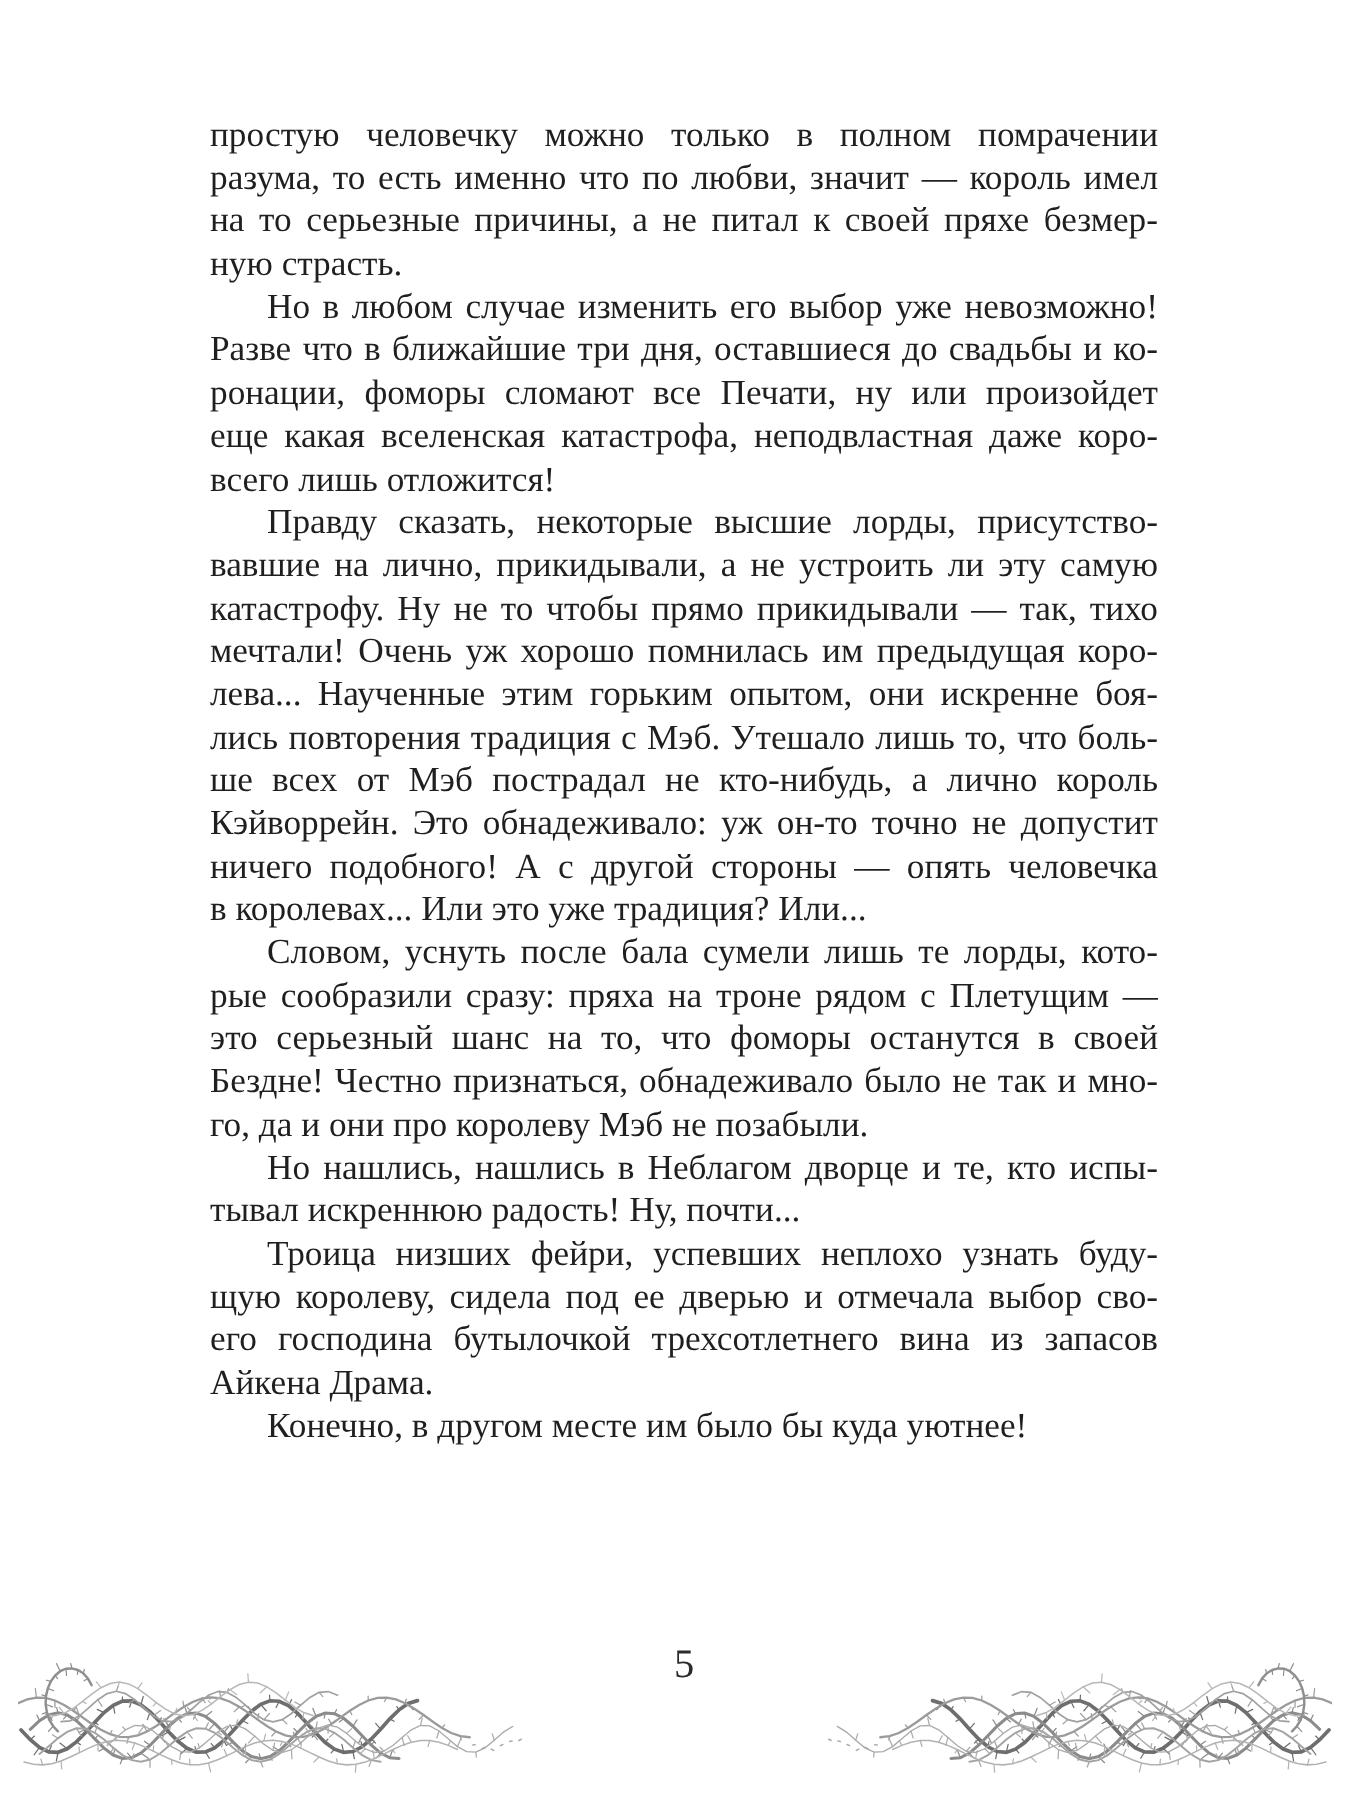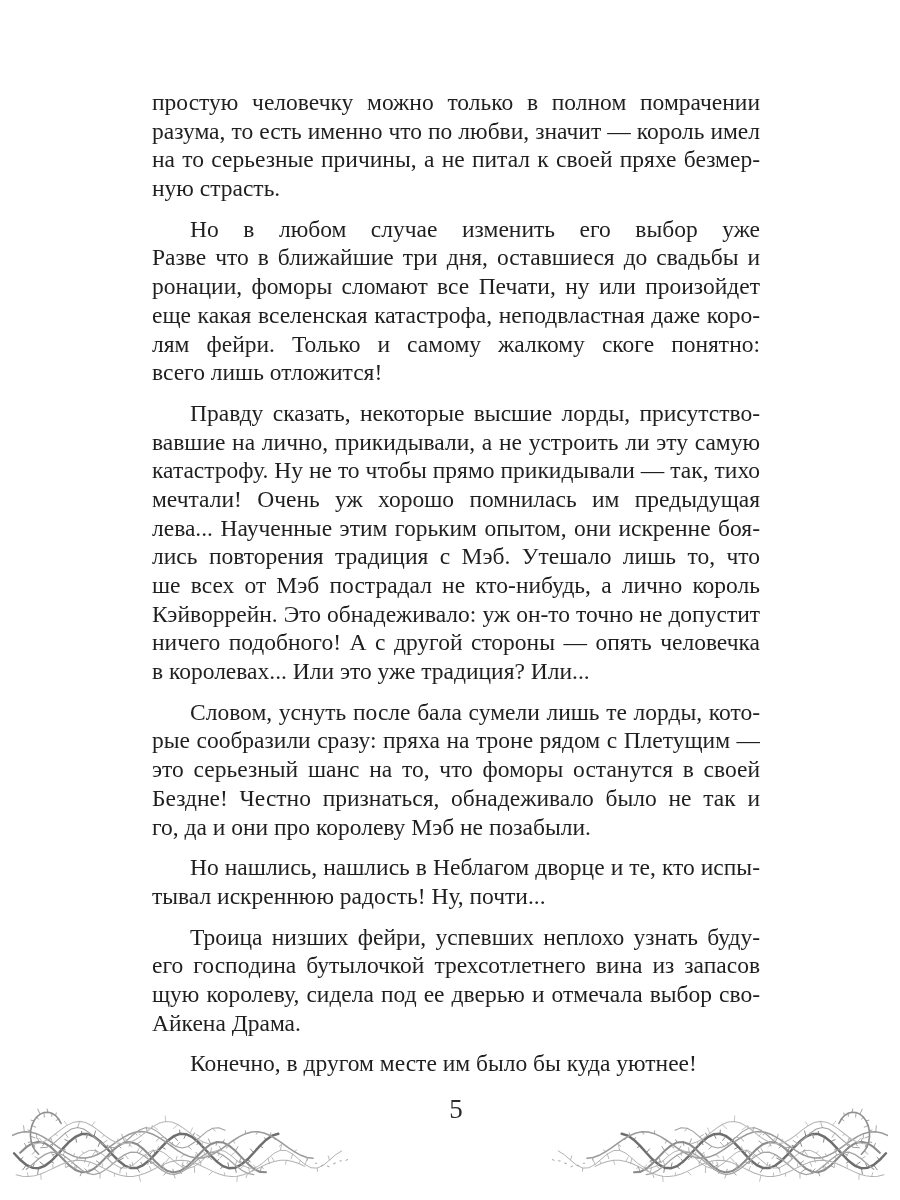--- a/index.html
+++ b/index.html
@@ -8,21 +8,21 @@
     background:#ffffff;
     position:relative;
     overflow:hidden;
     font-family:"Liberation Serif","DejaVu Serif",serif;
   }
   .page{position:absolute;inset:0;background:#ffffff;}
   .text-block{
     position:absolute;left:140px;top:76px;width:632px;
     color:#1f1f1f;font-size:23.5px;line-height:28.7px;
   }
-  .para{margin:12px;}
+  .para{margin:0;}
   .line{
     text-align:justify;
     text-align-last:justify;
     height:28.7px;
     overflow:hidden;
     white-space:normal;
   }
   .line.last{text-align-last:left;}
   .line.indent{text-indent:38px;}
   .page-number{
@@ -44,21 +44,20 @@
         <div class="line">простую человечку можно только в полном помрачении</div>
         <div class="line">разума, то есть именно что по любви, значит — король имел</div>
         <div class="line">на то серьезные причины, а не питал к своей пряхе безмер-</div>
         <div class="line last">ную страсть.</div>
       </div>
       <div class="para">
         <div class="line indent">Но в любом случае изменить его выбор уже невозможно!</div>
         <div class="line">Разве что в ближайшие три дня, оставшиеся до свадьбы и ко-</div>
         <div class="line">ронации, фоморы сломают все Печати, ну или произойдет</div>
         <div class="line">еще какая вселенская катастрофа, неподвластная даже коро-</div>
-        <div class="line">лям фейри. Только и самому жалкому скоге понятно: свадьба</div>
         <div class="line last">всего лишь отложится!</div>
       </div>
       <div class="para">
         <div class="line indent">Правду сказать, некоторые высшие лорды, присутство-</div>
         <div class="line">вавшие на лично, прикидывали, а не устроить ли эту самую</div>
         <div class="line">катастрофу. Ну не то чтобы прямо прикидывали — так, тихо</div>
         <div class="line">мечтали! Очень уж хорошо помнилась им предыдущая коро-</div>
         <div class="line">лева... Наученные этим горьким опытом, они искренне боя-</div>
         <div class="line">лись повторения традиция с Мэб. Утешало лишь то, что боль-</div>
         <div class="line">ше всех от Мэб пострадал не кто-нибудь, а лично король</div>
@@ -72,22 +71,22 @@
         <div class="line">это серьезный шанс на то, что фоморы останутся в своей</div>
         <div class="line">Бездне! Честно признаться, обнадеживало было не так и мно-</div>
         <div class="line last">го, да и они про королеву Мэб не позабыли.</div>
       </div>
       <div class="para">
         <div class="line indent">Но нашлись, нашлись в Неблагом дворце и те, кто испы-</div>
         <div class="line last">тывал искреннюю радость! Ну, почти...</div>
       </div>
       <div class="para">
         <div class="line indent">Троица низших фейри, успевших неплохо узнать буду-</div>
+        <div class="line">щую королеву, сидела под ее дверью и отмечала выбор сво-</div>
         <div class="line">его господина бутылочкой трехсотлетнего вина из запасов</div>
-        <div class="line">щую королеву, сидела под ее дверью и отмечала выбор сво-</div>
         <div class="line last">Айкена Драма.</div>
       </div>
       <div class="para">
         <div class="line indent last">Конечно, в другом месте им было бы куда уютнее!</div>
       </div>
     </div>
 
   <div class="page-number">5</div>
 
   <div class="ornament left">

